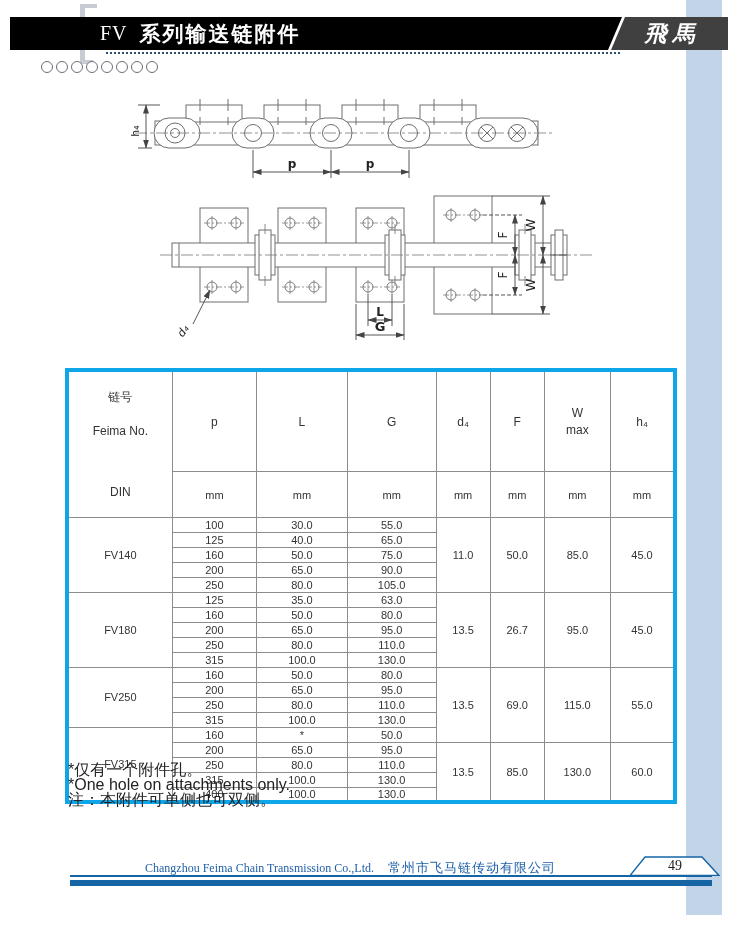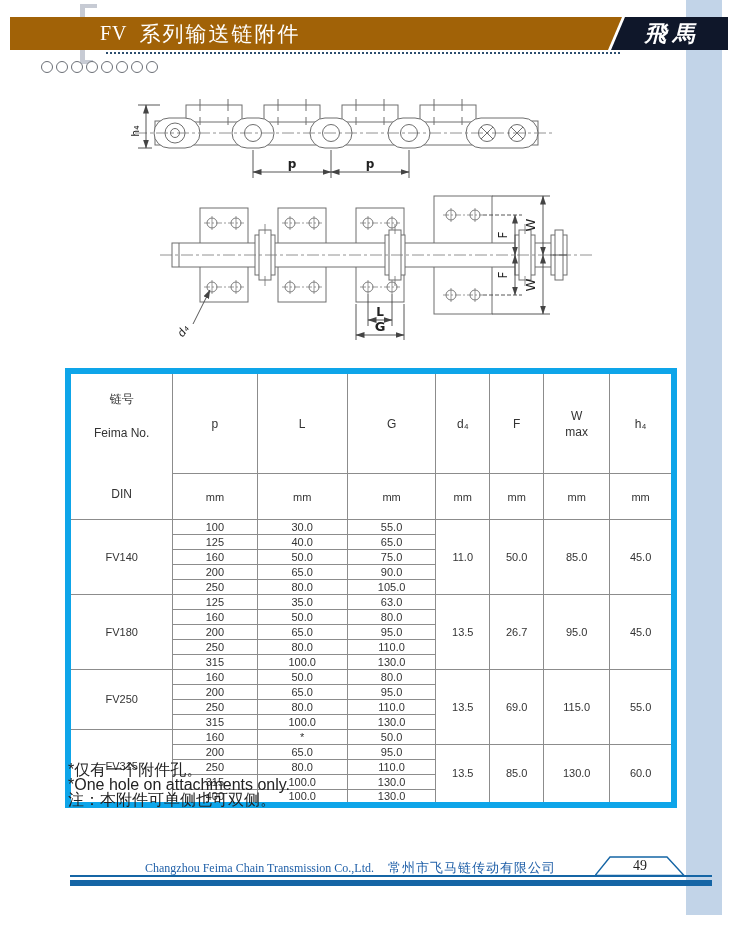--- a/index.html
+++ b/index.html
@@ -7,62 +7,62 @@
     width:745px;height:951px;position:relative;overflow:hidden;
     background:#ffffff;font-family:"Liberation Sans",sans-serif;color:#333;
   }
   
   .side-strip{position:absolute;left:686px;top:0;width:36px;height:915px;background:#c2d4e8;}
   .bracket{position:absolute;left:80px;top:4px;width:18px;height:60px;}
   .bracket .v{position:absolute;left:0;top:0;width:5px;height:60px;background:#c7cbd4;}
   .bracket .a1{position:absolute;left:0;top:0;width:17px;height:4px;background:#c7cbd4;}
   .bracket .a2{position:absolute;left:0;bottom:0;width:13px;height:4px;background:#c7cbd4;}
   .title-bar{
-    position:absolute;left:10px;top:17px;width:612px;height:33px;background:#a16207;
+    position:absolute;left:10px;top:17px;width:612px;height:33px;background:#000000;
     clip-path:polygon(0 0,100% 0,calc(100% - 14px) 100%,0 100%);
     display:flex;align-items:center;padding-left:90px;box-sizing:border-box;
   }
   .title-bar .fv{color:#fff;font-family:"Liberation Serif",serif;font-size:20px;letter-spacing:1px;}
-  .title-bar .cn{color:#fff;font-size:21px;font-weight:normal;letter-spacing:2px;margin-left:12px;}
+  .title-bar .cn{color:#fff;font-size:21px;font-weight:bold;letter-spacing:2px;margin-left:12px;}
   .logo{
-    position:absolute;left:611px;top:17px;width:117px;height:33px;background:#0f172a;
+    position:absolute;left:611px;top:17px;width:117px;height:33px;background:#404040;
     clip-path:polygon(14px 0,100% 0,100% 100%,0 100%);
     display:flex;align-items:center;justify-content:center;
   }
   .logo span{color:#fff;font-family:"Liberation Serif",serif;font-weight:bold;font-style:italic;
     font-size:22px;letter-spacing:6px;padding-left:6px;}
   .subtitle-row{position:absolute;left:100px;top:51px;width:522px;display:flex;align-items:flex-end;}
   .subtitle-row .txt{font-family:"Liberation Serif",serif;font-size:13.5px;color:#2d4e6e;white-space:nowrap;}
   .subtitle-row .dots{flex:1;border-bottom:2px dotted #2d4e6e;margin:0 2px 3px 6px;height:1px;}
   .circles{position:absolute;left:41px;top:61px;display:flex;gap:3px;}
   .circles span{width:10px;height:10px;border:1.6px solid #6b6f76;border-radius:50%;background:#fff;display:block;}
   
   .drawing{position:absolute;left:60px;top:88px;}
   .drawing text{font-family:"DejaVu Sans",sans-serif;fill:#222;}
   
   .spec-table{
     position:absolute;left:65px;top:368px;width:612px;border-collapse:collapse;table-layout:fixed;
     font-size:11px;color:#333;
   }
   .spec-table th,.spec-table td{border:1px solid #8c8c8c;text-align:center;vertical-align:middle;
     padding:0;font-weight:normal;overflow:hidden;}
-  .spec-table{border:6px solid #0ea5e9;}
+  .spec-table{border:4px solid #0ea5e9;}
   .spec-table .hrow1 th{height:69px;font-size:12px;white-space:pre-line;line-height:1.35;}
   .spec-table .hrow2 th{height:31px;}
   .spec-table tbody tr{height:15px;}
   .col1line{display:block;line-height:1.5;}
   .col1gap{display:block;height:10px;}
   
   .notes{position:absolute;left:68px;top:762px;font-size:16px;line-height:15px;color:#222;}
   
   .footer-texts{position:absolute;left:0;top:858px;width:710px;height:18px;}
   .f-en{position:absolute;left:145px;top:3px;font-family:"Liberation Serif",serif;font-size:12px;color:#1f5fa8;}
   .f-cn{position:absolute;left:388px;top:1px;font-size:13px;font-weight:normal;color:#1f5fa8;letter-spacing:1px;
         font-family:"Liberation Serif",serif;}
-  .page-tab{position:absolute;left:595px;top:856px;width:90px;height:20px;}
+  .page-tab{position:absolute;left:630px;top:856px;width:90px;height:20px;}
   .page-tab .num{position:absolute;left:0;top:2px;width:90px;text-align:center;
         font-family:"Liberation Serif",serif;font-size:14px;color:#222;}
   .foot-line-thin{position:absolute;left:70px;top:875px;width:642px;height:2px;background:#1565a5;}
   .foot-line-thick{position:absolute;left:70px;top:880px;width:642px;height:6px;background:#1565a5;}
 </style>
 </head>
 <body>
 
 <div class="side-strip"></div>
 

